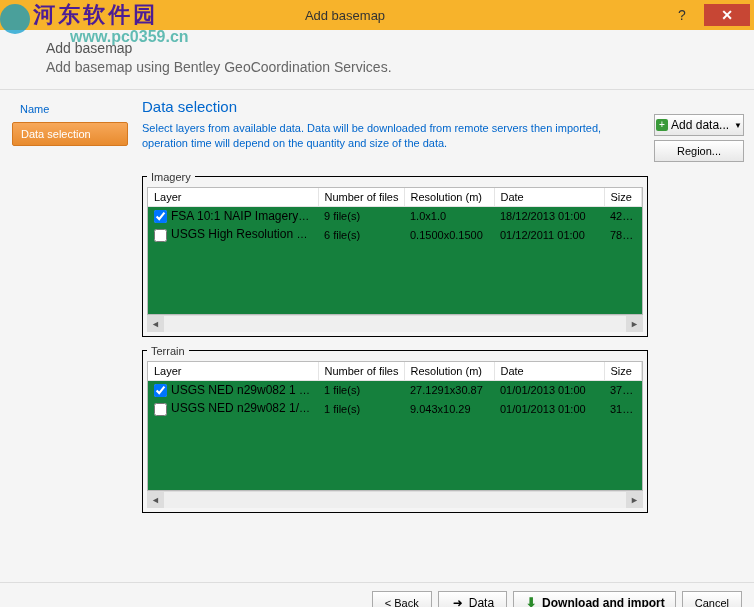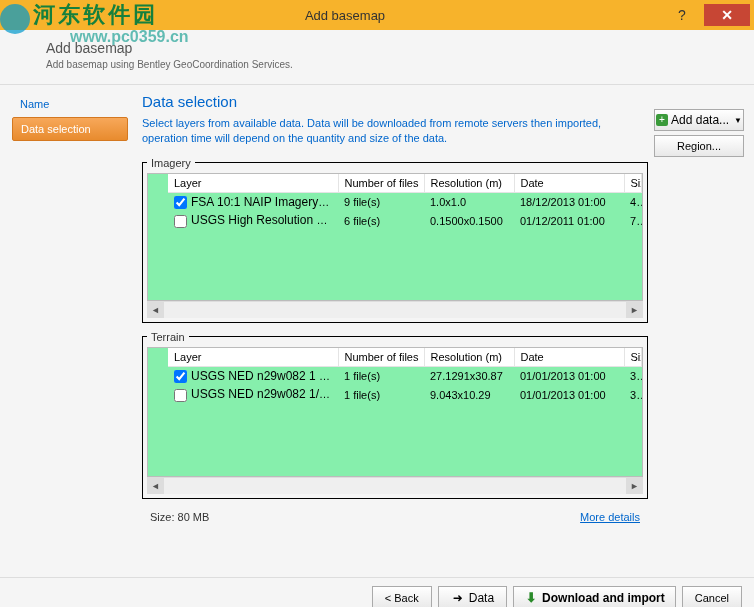--- a/index.html
+++ b/index.html
@@ -1,46 +1,46 @@
 <!DOCTYPE html>
 <html><head>
 <meta charset="utf-8">
 <style>
 * { box-sizing: border-box; margin: 0; padding: 0; font-family: "Segoe UI", Tahoma, sans-serif; font-size: 12px; }
 body { background: #fff; width: 754px; height: 607px; overflow: hidden; position: relative; }
 
 .watermark { position: absolute; top: 0; left: 0; z-index: 1000; pointer-events: none; }
 .wm-logo { width: 30px; height: 30px; background: #0099cc; border-radius: 50%; display: inline-block; vertical-align: middle; opacity: 0.7; }
-.wm-text { font-size: 22px; font-weight: bold; letter-spacing: 3px; color: #15803d; margin-top: 40px; }
+.wm-text { font-size: 22px; font-weight: bold; letter-spacing: 3px; color: #4c1d95; margin-top: 40px; }
 .wm-url { position: absolute; top: 28px; left: 70px; font-size: 16px; color: #009688; font-weight: bold; opacity: 0.6; }
 
 .titlebar { height: 30px; background: #f7b32b; display: flex; align-items: center; padding: 0 4px; }
 .titlebar .icon-box { width: 22px; height: 22px; margin-right: 4px; }
 .titlebar .title { flex: 1; text-align: center; color: #333; font-size: 13px; }
 .titlebar .win-btn { width: 44px; height: 22px; display: flex; align-items: center; justify-content: center; color: #333; font-size: 14px; }
 .titlebar .win-btn.close { background: #c74634; color: #fff; font-weight: bold; width: 46px; }
 
 .header { padding: 10px 18px 14px 18px; border-bottom: 1px solid #ddd; background: #f5f5f5; }
 .header h1 { font-size: 14px; color: #555; font-weight: normal; margin-bottom: 3px; margin-left: 28px; }
-.header p { font-size: 10px; color: #666; margin-left: 28px; }
+.header p { font-size: 14px; color: #666; margin-left: 28px; }
 
 .body { display: flex; height: 492px; background: #f5f5f5; }
 .sidebar { width: 140px; padding: 8px 12px; }
 .sidebar .nav-item { padding: 5px 8px; color: #0066cc; cursor: pointer; margin-bottom: 2px; font-size: 11px; }
 .sidebar .nav-item.active { background: linear-gradient(#f7a85a, #e88b2e); color: #fff; border: 1px solid #d47820; border-radius: 2px; }
 
 .main { flex: 1; padding: 8px 10px 8px 2px; display: flex; gap: 6px; }
 .main-col { flex: 1; }
 .main-title { font-size: 15px; color: #0066cc; margin-bottom: 6px; }
-.main-desc { font-size: 11px; color: #0066cc; margin-bottom: 10px; line-height: 1.4; }
+.main-desc { font-size: 11px; color: #0066cc; margin-bottom: 19px; line-height: 1.4; }
 
 fieldset { border: 1px solid #000000; margin-bottom: 8px; padding: 4px; }
 legend { font-size: 11px; color: #333; padding: 0 4px; }
 
-.listview { background: #86efac; border: 1px solid #bbb; height: 130px; overflow: auto; padding-left: 20px; }
+.listview { background: #15803d; border: 1px solid #bbb; height: 130px; overflow: auto; }
 .listview.tall { height: 128px; }
 .listview table { width: 100%; border-collapse: collapse; table-layout: fixed; }
 .listview th { text-align: left; font-weight: normal; font-size: 11px; padding: 3px 6px; background: #fff; border-right: 1px solid #e4e4e4; border-bottom: 1px solid #e4e4e4; white-space: nowrap; overflow: hidden; }
 .listview td { font-size: 11px; padding: 2px 6px; white-space: nowrap; overflow: hidden; text-overflow: ellipsis; }
 .listview input[type=checkbox] { margin-right: 4px; vertical-align: middle; }
 
 .hscroll { height: 17px; background: #efefef; border-top: 1px solid #ddd; display: flex; align-items: center; }
 .hscroll .arrow { width: 17px; height: 17px; background: #ddd; display: flex; align-items: center; justify-content: center; font-size: 9px; color: #555; }
 .hscroll .track { flex: 1; }
 
@@ -174,24 +174,20 @@
             </tbody>
           </table>
         </div>
         <div class="hscroll">
           <div class="arrow">◄</div>
           <div class="track"></div>
           <div class="arrow">►</div>
         </div>
       </fieldset>
 
-      <div class="bottombar">
-        <span class="size-label">Size: 80 MB</span>
-        <a class="more-link">More details</a>
-      </div>
     </div>
 
     <div class="right-buttons">
       <button>
         <span class="ic-plus">+</span>
         <span>Add data...</span>
         <span class="dd-arrow">▼</span>
       </button>
       <button>Region...</button>
     </div>

